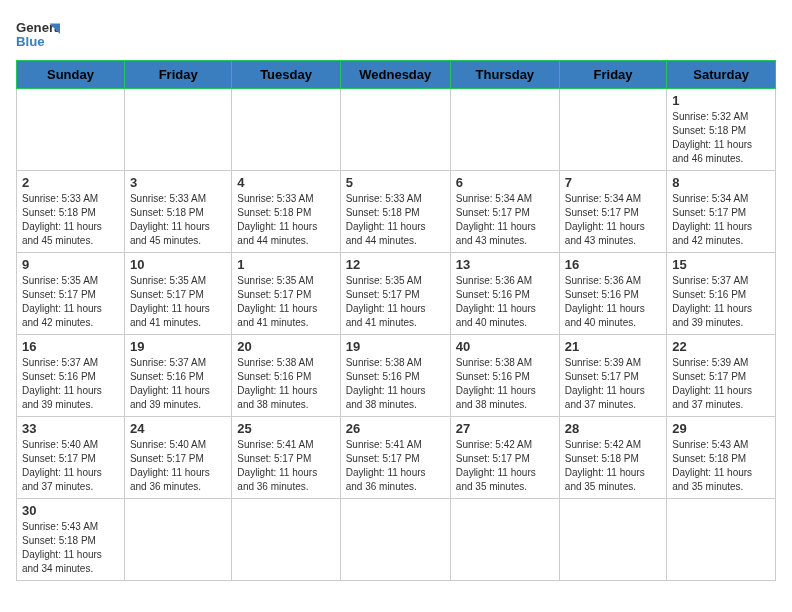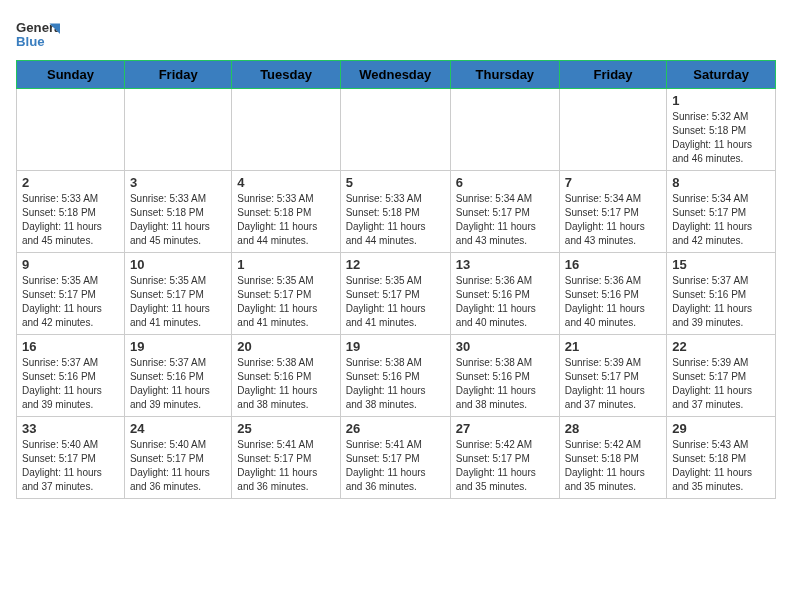--- a/index.html
+++ b/index.html
@@ -241,21 +241,21 @@
 Sunset: 5:16 PM
 Daylight: 11 hours and 38 minutes.</div>
         </td>
         <td>
           <span class="day-number">19</span>
           <div class="day-info" style="white-space: pre-line;">Sunrise: 5:38 AM
 Sunset: 5:16 PM
 Daylight: 11 hours and 38 minutes.</div>
         </td>
         <td>
-          <span class="day-number">30</span>
+          <span class="day-number">40</span>
           <div class="day-info" style="white-space: pre-line;">Sunrise: 5:38 AM
 Sunset: 5:16 PM
 Daylight: 11 hours and 38 minutes.</div>
         </td>
         <td>
           <span class="day-number">21</span>
           <div class="day-info" style="white-space: pre-line;">Sunrise: 5:39 AM
 Sunset: 5:17 PM
 Daylight: 11 hours and 37 minutes.</div>
         </td>
@@ -302,15 +302,29 @@
           <div class="day-info" style="white-space: pre-line;">Sunrise: 5:42 AM
 Sunset: 5:18 PM
 Daylight: 11 hours and 35 minutes.</div>
         </td>
         <td>
           <span class="day-number">29</span>
           <div class="day-info" style="white-space: pre-line;">Sunrise: 5:43 AM
 Sunset: 5:18 PM
 Daylight: 11 hours and 35 minutes.</div>
         </td>
+      </tr>
+      <tr class="last-row">
+        <td>
+          <span class="day-number">30</span>
+          <div class="day-info" style="white-space: pre-line;">Sunrise: 5:43 AM
+Sunset: 5:18 PM
+Daylight: 11 hours and 34 minutes.</div>
+        </td>
+        <td class="empty-cell"></td>
+        <td class="empty-cell"></td>
+        <td class="empty-cell"></td>
+        <td class="empty-cell"></td>
+        <td class="empty-cell"></td>
+        <td class="empty-cell"></td>
       </tr>
     </tbody>
 </table>
 
 </body></html>

